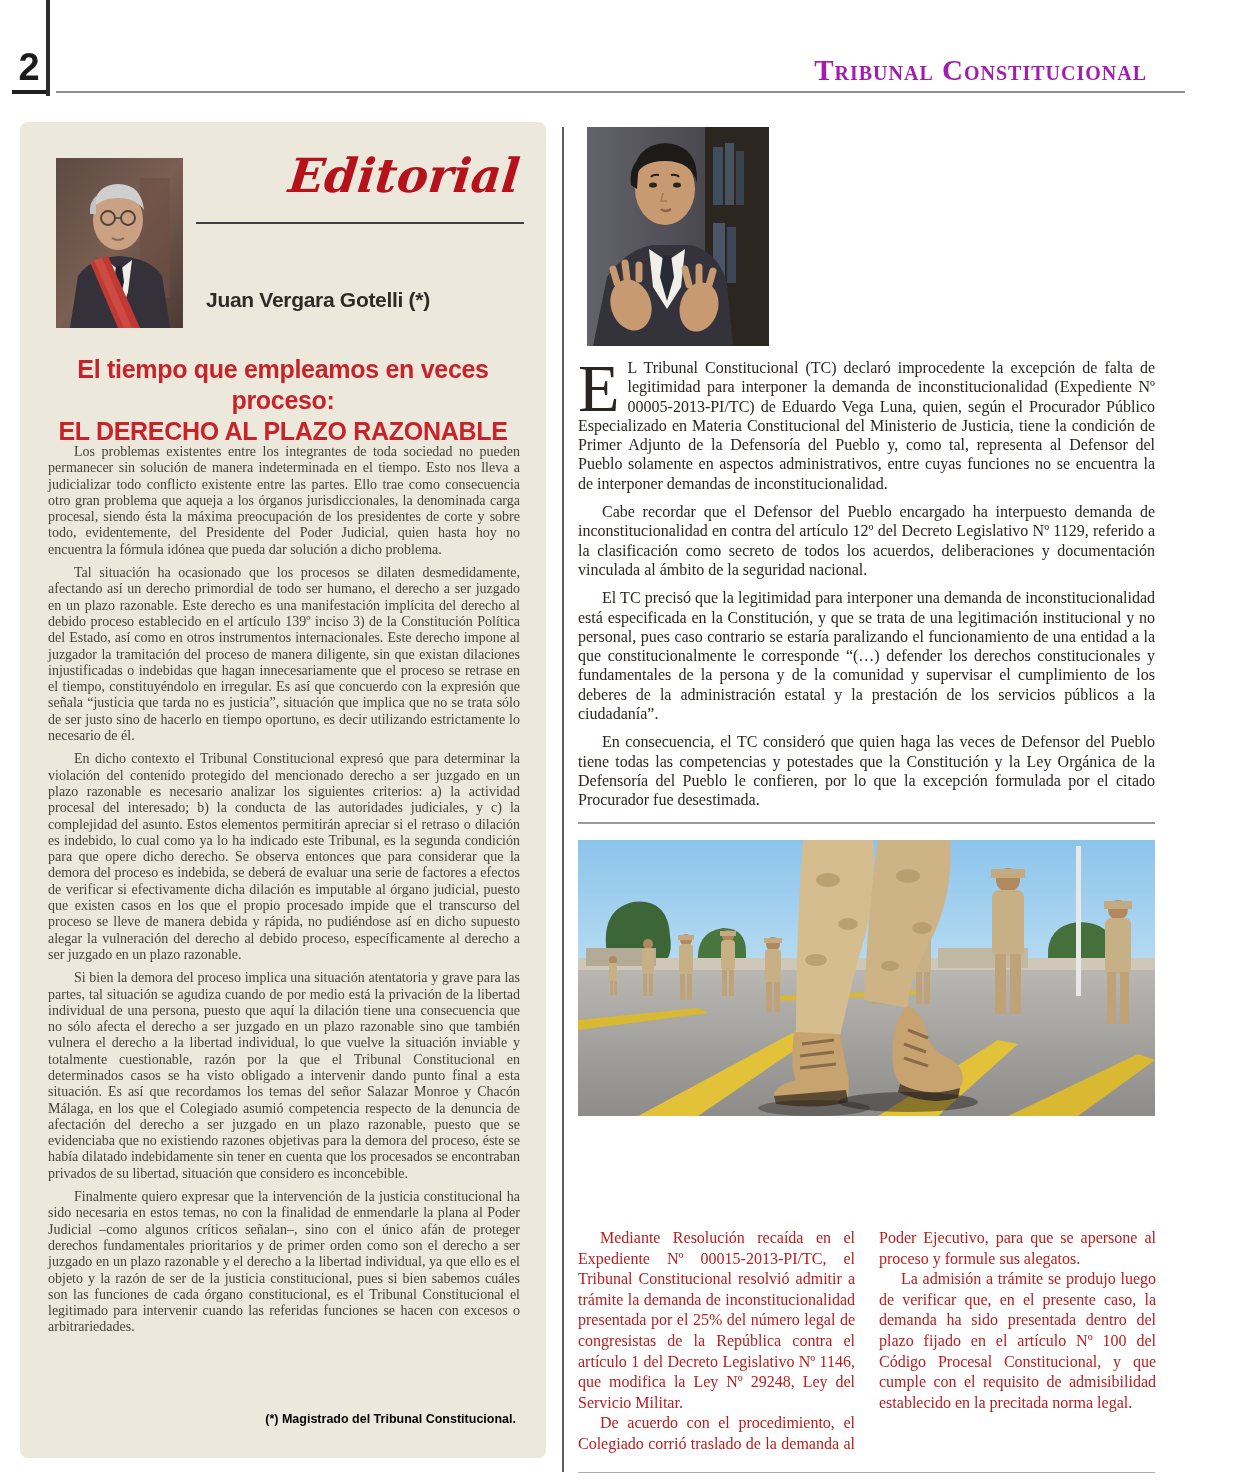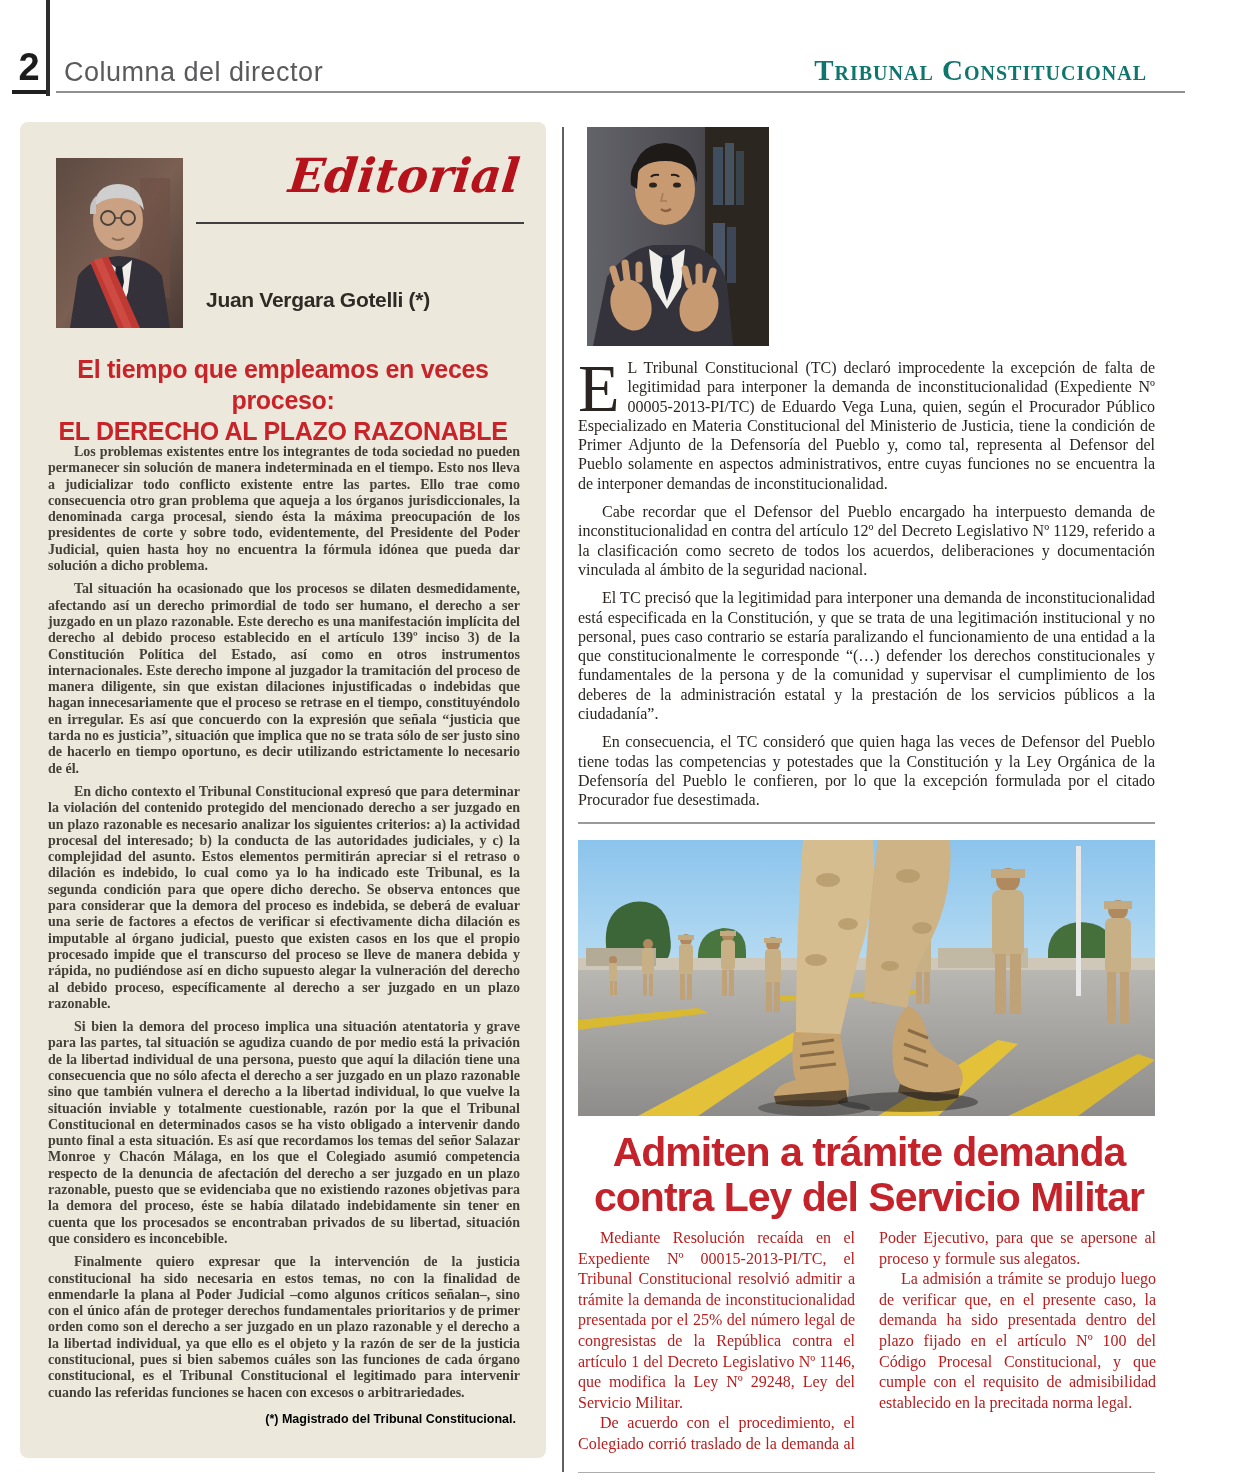--- a/index.html
+++ b/index.html
@@ -8,36 +8,36 @@
 
   
   .top-bar{position:absolute;left:46px;top:0;width:4px;height:96px;background:#2d2d2d;}
   .page-num{position:absolute;left:12px;top:46px;width:34px;text-align:center;
             font-family:"Liberation Sans", sans-serif;font-weight:bold;font-size:38px;
             color:#1c1c1c;border-bottom:4px solid #1f1f1f;padding-bottom:1px;}
   .section-title{position:absolute;left:64px;top:57px;font-family:"Liberation Sans", sans-serif;
             font-size:27px;color:#5a5a5c;letter-spacing:.5px;}
   .header-rule{position:absolute;left:56px;right:50px;top:91px;height:2px;background:#8f8f8f;}
   .brand{position:absolute;right:88px;top:54px;font-family:"Liberation Serif", serif;
-            font-weight:bold;font-variant:small-caps;font-size:29px;color:#0f766e;letter-spacing:1px;}
+            font-weight:bold;font-variant:small-caps;font-size:29px;color:#a21caf;letter-spacing:1px;}
 
   
   .edit-box{position:absolute;left:20px;top:122px;width:526px;height:1336px;
             background:#ece9dc;border-radius:8px;}
   .portrait{position:absolute;left:36px;top:36px;width:127px;height:170px;}
   .editorial-script{position:absolute;right:26px;top:26px;
             font-family:"DejaVu Serif", serif;font-style:italic;font-weight:bold;
             font-size:47px;color:#b5121b;transform:skewX(-6deg);}
   .editorial-underline{position:absolute;left:176px;right:22px;top:100px;height:2px;background:#404040;}
   .author{position:absolute;left:186px;top:166px;font-family:"Liberation Sans", sans-serif;
             font-weight:bold;font-size:21px;color:#2e2a26;letter-spacing:-0.3px;}
   .edit-title{position:absolute;left:18px;right:18px;top:232px;text-align:center;
             font-family:"Liberation Sans", sans-serif;font-weight:bold;font-size:25px;
             line-height:31px;color:#c9232a;white-space:pre-line;letter-spacing:-0.3px;}
-  .edit-body{position:absolute;left:28px;right:26px;top:322px;font-weight:bold;}
+  .edit-body{position:absolute;left:28px;right:26px;top:322px;}
   .edit-body p{margin:0 0 7px 0;font-size:14px;line-height:16.3px;text-align:justify;
             text-indent:26px;color:#45413a;}
   .edit-footnote{position:absolute;right:30px;top:1290px;font-family:"Liberation Sans", sans-serif;
             font-weight:bold;font-size:12.5px;color:#000000;}
 
   
   .v-divider{position:absolute;left:562px;top:127px;width:2px;height:1345px;background:#606060;}
   .speaker{position:absolute;left:587px;top:127px;width:182px;height:219px;}
   .a1-title{position:absolute;left:779px;top:118px;width:456px;
             font-family:"Liberation Sans", sans-serif;font-weight:bold;font-size:38px;
@@ -58,21 +58,20 @@
             text-indent:22px;color:#b91c1c;}
   .bottom-rule{position:absolute;left:578px;top:1472px;width:577px;height:1px;background:#adadad;}
 </style>
 </head>
 <body>
 
 <div class="page">
 
   <div class="top-bar"></div>
   <div class="page-num">2</div>
-  <div class="section-title">Columna del director</div>
   <div class="brand">Tribunal Constitucional</div>
   <div class="header-rule"></div>
 
   <div class="edit-box">
     <span class="portrait">
       <svg width="127" height="170" viewBox="0 0 127 170" xmlns="http://www.w3.org/2000/svg">
         <defs>
           <linearGradient id="pbg" x1="0" y1="0" x2="1" y2="1">
             <stop offset="0" stop-color="#5d4a42"></stop>
               <stop offset="0.5" stop-color="#7a5f52"></stop>
@@ -275,22 +274,20 @@
 
         <path d="M330 166 Q344 172 348 190 Q352 210 370 218 Q388 226 384 244 Q378 258 352 256 Q322 252 316 232 Q312 206 318 186 Q322 172 330 166 Z" fill="#c7a36f"></path>
         <path d="M322 244 Q350 258 382 248 L380 258 Q350 266 320 252 Z" fill="#5d4a33"></path>
         <path d="M330 190 L350 198 M326 204 L348 212 M326 218 L350 226" stroke="#8a6d47" stroke-width="3" fill="none"></path>
         <ellipse cx="330" cy="262" rx="70" ry="10" fill="#1a1a1a" opacity="0.45"></ellipse>
         <ellipse cx="236" cy="268" rx="56" ry="8" fill="#1a1a1a" opacity="0.35"></ellipse>
       </g>
     </svg>
   </span>
 
-  <div class="a2-title">Admiten a trámite demanda
-contra Ley del Servicio Militar</div>
   <div class="a2-body">
     <p>Mediante Resolución recaída en el Expediente Nº 00015-2013-PI/TC, el Tribunal Constitucional resolvió admitir a trámite la demanda de inconstitucionalidad presentada por el 25% del número legal de congresistas de la República contra el artículo 1 del Decreto Legislativo Nº 1146, que modifica la Ley Nº 29248, Ley del Servicio Militar.</p>
     <p>De acuerdo con el procedimiento, el Colegiado corrió traslado de la demanda al Poder Ejecutivo, para que se apersone al proceso y formule sus alegatos.</p>
     <p>La admisión a trámite se produjo luego de verificar que, en el presente caso, la demanda ha sido presentada dentro del plazo fijado en el artículo Nº 100 del Código Procesal Constitucional, y que cumple con el requisito de admisibilidad establecido en la precitada norma legal.</p>
   </div>
   <div class="bottom-rule"></div>
 
 </div>
 
 </body></html>

